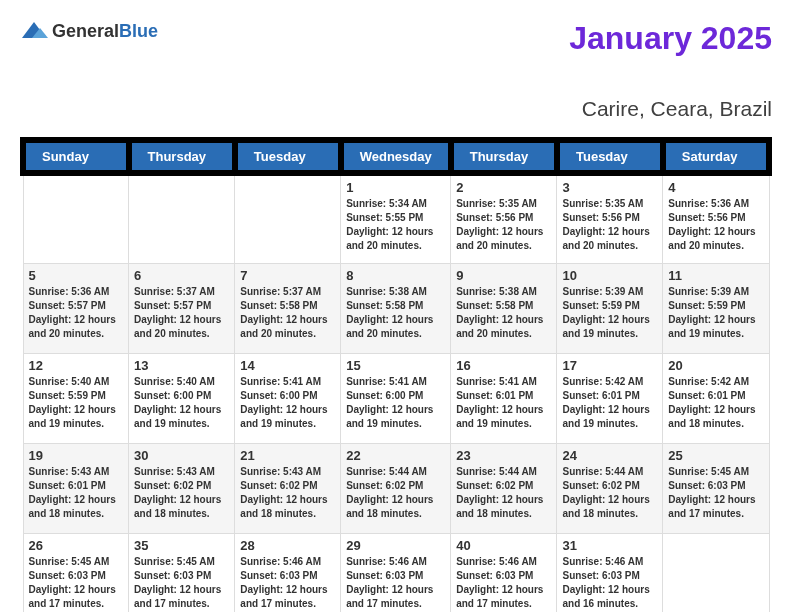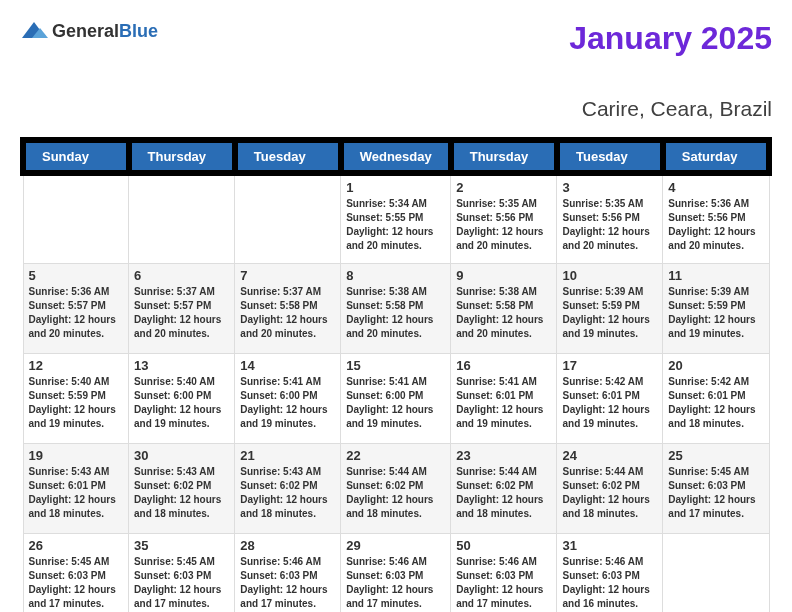--- a/index.html
+++ b/index.html
@@ -322,21 +322,21 @@
 and 17 minutes.</div>
         </td>
         <td>
           <div class="day-number">29</div>
           <div class="day-info">Sunrise: 5:46 AM
 Sunset: 6:03 PM
 Daylight: 12 hours
 and 17 minutes.</div>
         </td>
         <td>
-          <div class="day-number">50</div>
+          <div class="day-number">40</div>
           <div class="day-info">Sunrise: 5:46 AM
 Sunset: 6:03 PM
 Daylight: 12 hours
 and 17 minutes.</div>
         </td>
         <td>
           <div class="day-number">31</div>
           <div class="day-info">Sunrise: 5:46 AM
 Sunset: 6:03 PM
 Daylight: 12 hours

